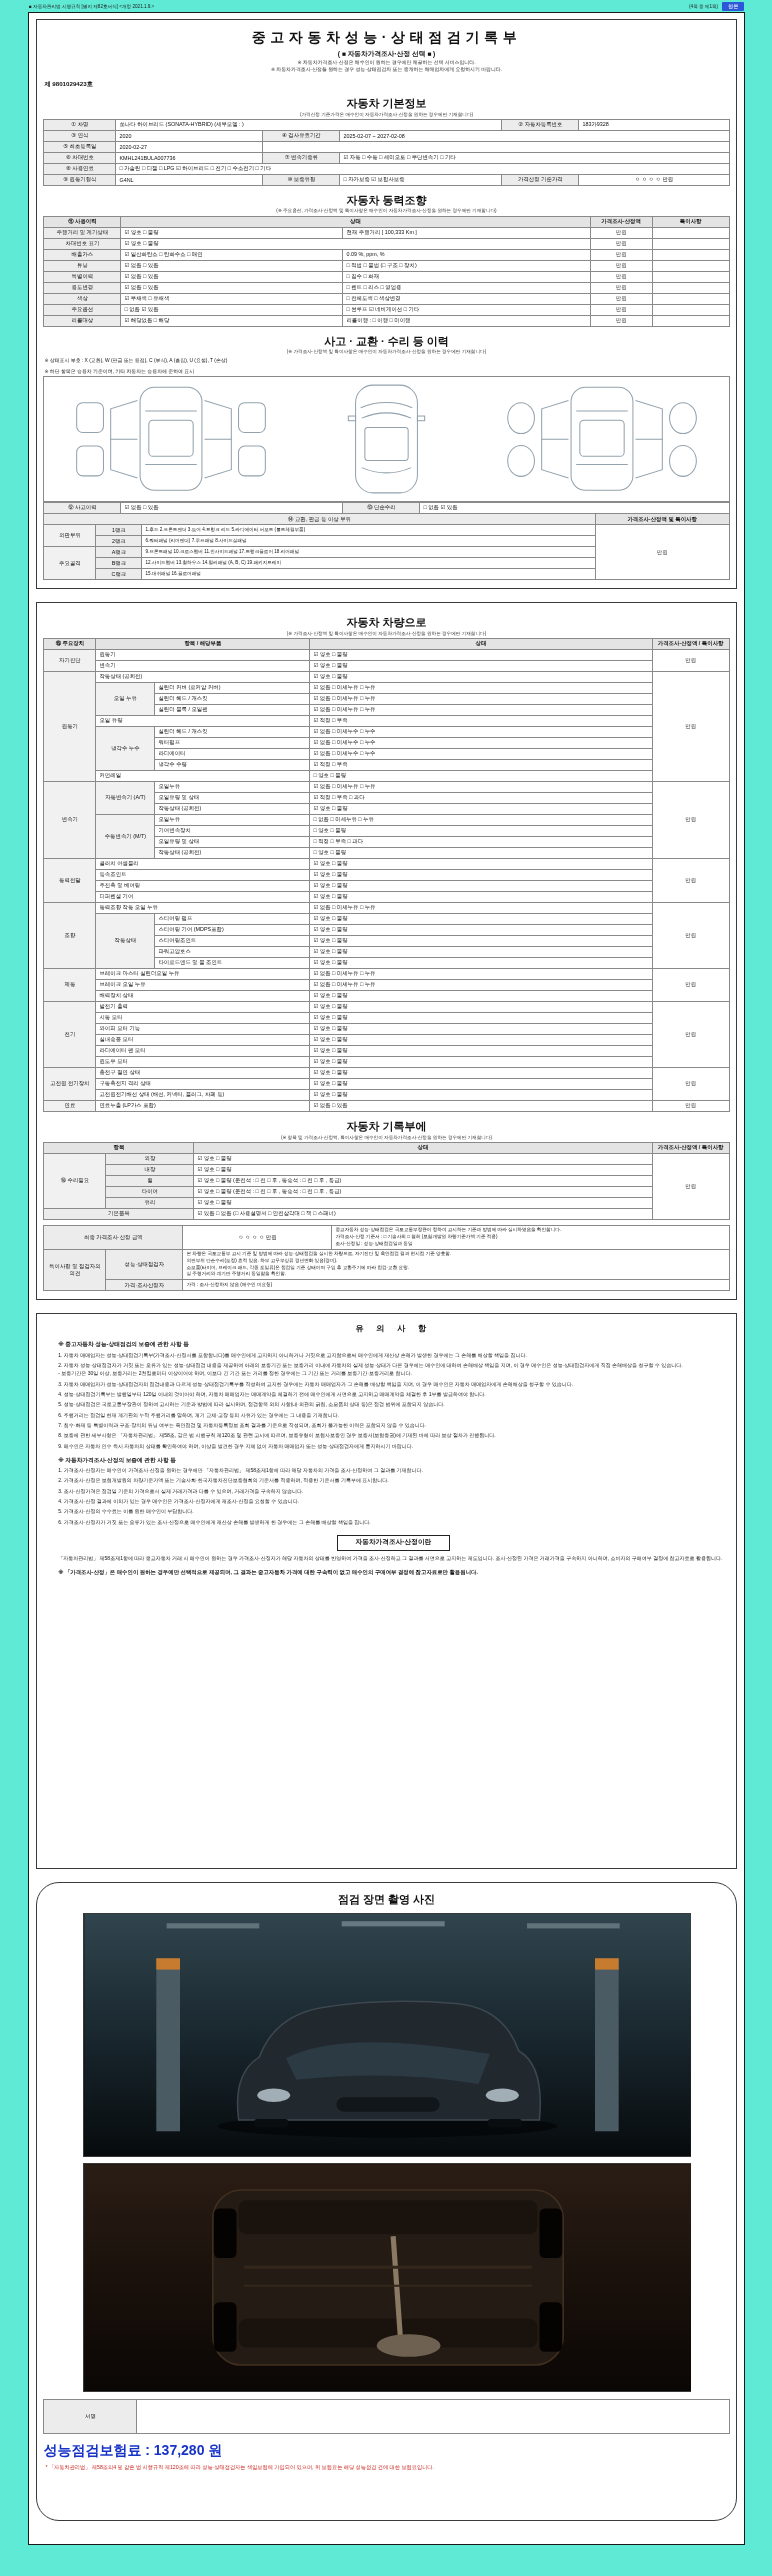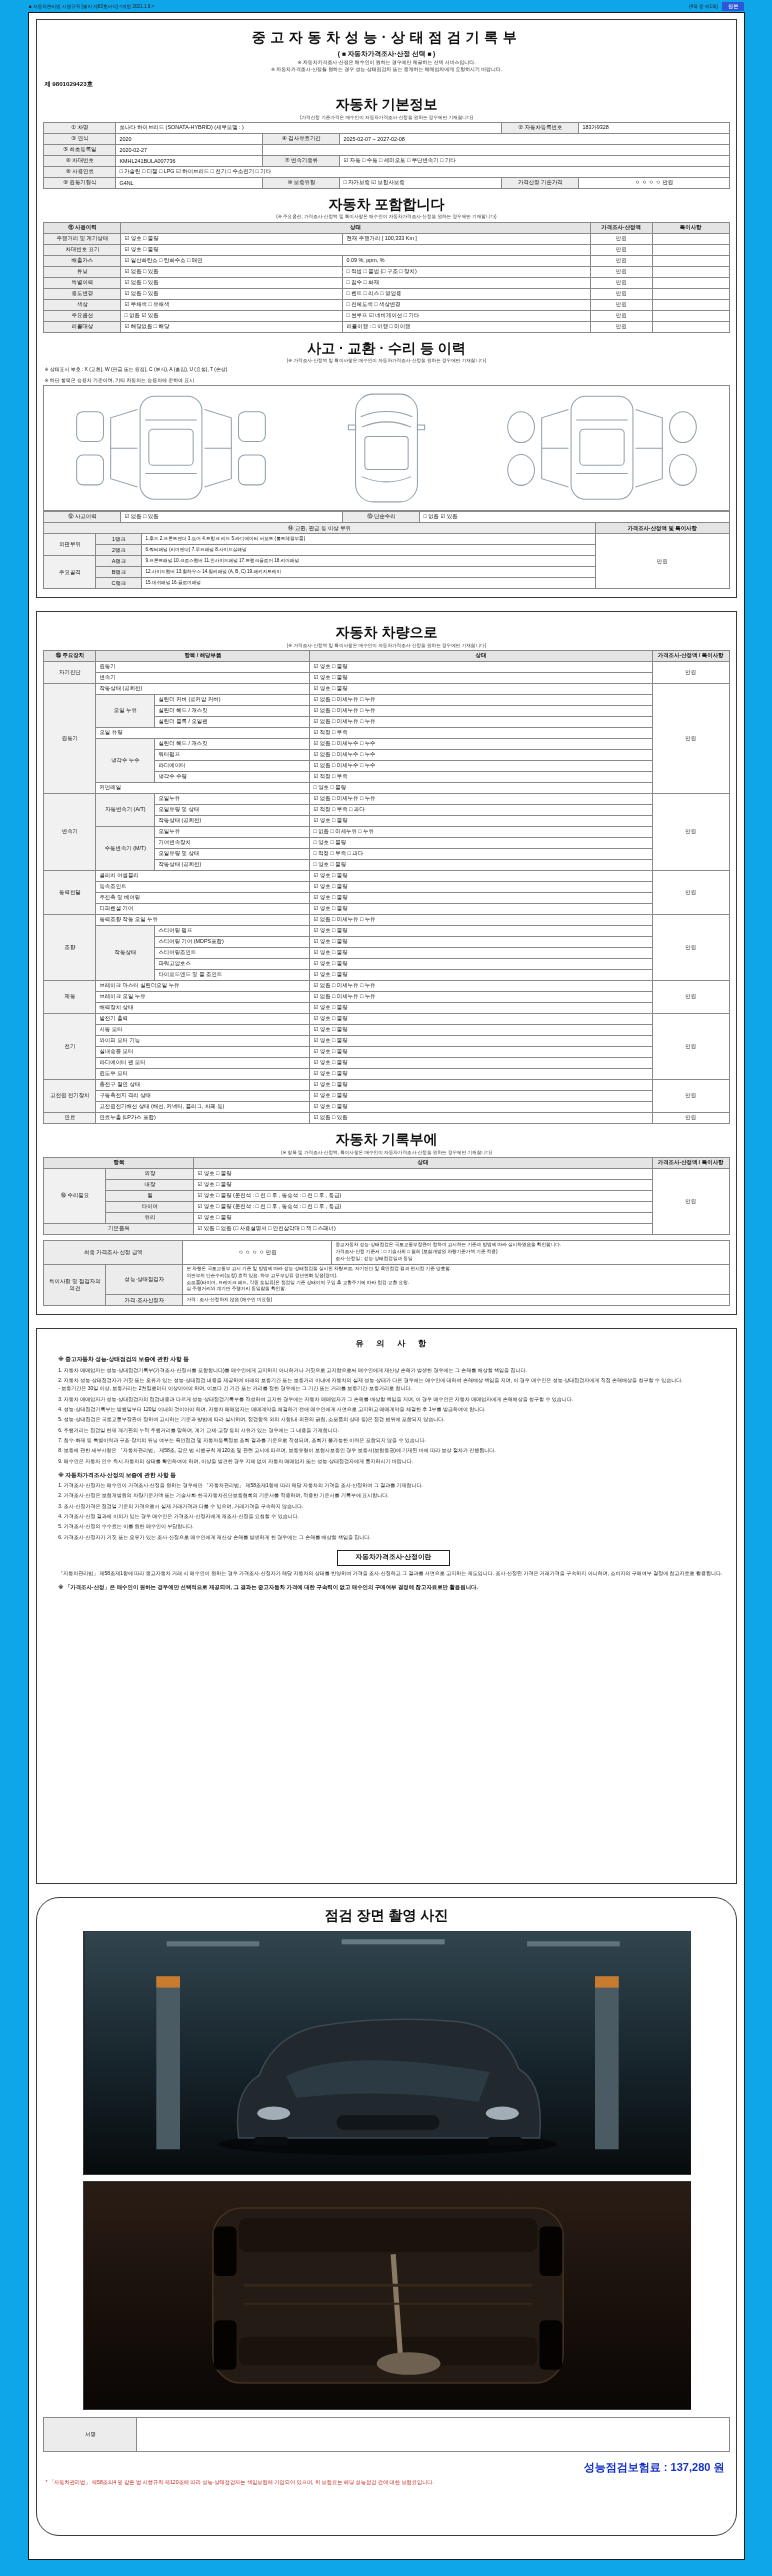--- a/index.html
+++ b/index.html
@@ -1,32 +1,32 @@
 <!DOCTYPE html>
 <html style="font-size:8.2px"><head>
 <meta charset="utf-8">
 <style>
   * { box-sizing: border-box; }
   html,body { margin:0; padding:0; background:#ffffff; }
   body { width:773px; font-family:"Liberation Sans","DejaVu Sans",sans-serif; color:#111; }
-  .page { width:773px; min-height:2576px; background:#0ea5e9; padding-top:1px; }
+  .page { width:773px; min-height:2576px; background:#5eead4; padding-top:1px; }
   .topbar { display:flex; justify-content:space-between; align-items:center; font-size:4.6px; color:#222; padding:0.5px 29px 1px 29px; }
   .topbar-right { display:flex; align-items:center; gap:4.1px; }
   .badge { background:#2b57d8; color:#fff; font-size:5.2px; padding:1px 5.7px; border-radius:1px; }
   .sheet { margin:0 28px 4.1px 28px; border:1px solid #1a1a1a; padding:6.2px 7.2px 9.3px 7.2px; background:#fff; }
   .box { border:0.8px solid #3a3a3a; margin-bottom:13.4px; padding:5.2px 6.2px 7.2px 6.2px; background:#fff; }
   .box1 { min-height:544px; }
   .box2 { min-height:649px; }
   .box3 { min-height:556px;padding-left:20px; }
   .box4 { min-height:639px;border-radius:23px; }
   .doc-title { text-align:center; font-size:14px; font-weight:bold; letter-spacing:4.6px; margin-top:4.1px; }
   .doc-sub { text-align:center; font-size:6.7px; font-weight:bold; margin:2.6px 0 1.5px 0; }
   .doc-note { text-align:center; font-size:4.9px; color:#222; line-height:1.4; }
   .doc-no { font-size:6.2px; font-weight:bold; margin:6.2px 0 1px 1px; }
-  .sec-title { text-align:center; font-weight:bold; font-size:14px; margin:7.2px 0 0.5px 0; }
+  .sec-title { text-align:center; font-weight:bold; font-size:11px; margin:7.2px 0 0.5px 0; }
   .sec-note { text-align:center; font-size:4.6px; color:#333; margin-bottom:2.1px; }
   table.tbl { width:100%; border-collapse:collapse; table-layout:fixed; margin-top:1px; }
   table.merge { margin-top:-0.5px; }
   .tbl td { border:0.5px solid #8a8a8a; font-size:5.4px; padding:1.5px 3.1px; color:#111; overflow:hidden; vertical-align:middle; }
   td.lab { background:#ececec; text-align:center; }
   td.hd  { background:#e4e4e4; text-align:center; font-weight:bold; }
   td.gdev{ background:#f1f1f1; text-align:center; }
   td.center { text-align:center; }
   td.price { text-align:center; color:#333; }
   td.small { font-size:4.6px; line-height:1.45; }
@@ -36,21 +36,21 @@
   .notice-title { text-align:center; font-weight:bold; font-size:8.2px; letter-spacing:5.2px; margin:4.1px 0 7.2px 0; }
   .notice-sec { font-weight:bold; font-size:5.7px; margin:6.2px 0 2.1px 1px; }
   .nitem { font-size:5px; line-height:1.55; margin:2.6px 1px; text-align:justify; }
   .notice-box { text-align:center; margin:8.2px 0 4.1px 0; }
   .notice-box span { display:inline-block; border:0.8px solid #222; padding:2.6px 17.5px; font-weight:bold; font-size:6.7px; }
   .nfooter { font-size:5.4px; font-weight:bold; margin:5.2px 1px 0 1px; line-height:1.5; }
   .photo-title { margin-top:3.1px; margin-bottom:5.2px; }
   .photo { margin:6.2px auto; width:608px; border:0.5px solid #3a3a3a; background:#000; }
   .photo svg { display:block; }
   .sign-table td { height:34px; }
-  .fee { text-align:right; font-size:11px; font-weight:bold; color:#1633c8; margin:8.2px 5.2px 3.1px 0; }
+  .fee { font-size:14px; font-weight:bold; color:#1633c8; margin:8.2px 5.2px 3.1px 0; }
   .rednote { color:#c9211c; font-size:5.2px; margin:3.1px 2.1px 0 2.1px; }
 </style>
 </head>
 <body>
 
 <div class="page">
 
   <div class="topbar">
     <span>■ 자동차관리법 시행규칙 [별지 제82호서식] &lt;개정 2021.1.9.&gt;</span>
     <span class="topbar-right">
@@ -112,21 +112,21 @@
           <td class="lab">⑨ 원동기형식</td>
           <td class="val">G4NL</td>
           <td class="lab">⑩ 보증유형</td>
           <td class="val">□ 자가보증    ☑ 보험사보증</td>
           <td class="lab">가격산정 기준가격</td>
           <td class="val center">ㅇ ㅇ ㅇ ㅇ  만원</td>
         </tr>
       </tbody>
         </table>
 
-      <div class="sec-title">자동차 포함합니다</div>
+      <div class="sec-title">자동차 동력조향</div>
       <div class="sec-note">(※ 주요옵션, 가격조사·산정액 및 특이사항은 매수인이 자동차가격조사·산정을 원하는 경우에만 기재합니다)</div>
       <table class="tbl">
         <colgroup>
             <col style="width:77px">
             <col style="width:222px">
             <col>
             <col style="width:62px">
             <col style="width:77px">
           </colgroup>
         <tbody>

